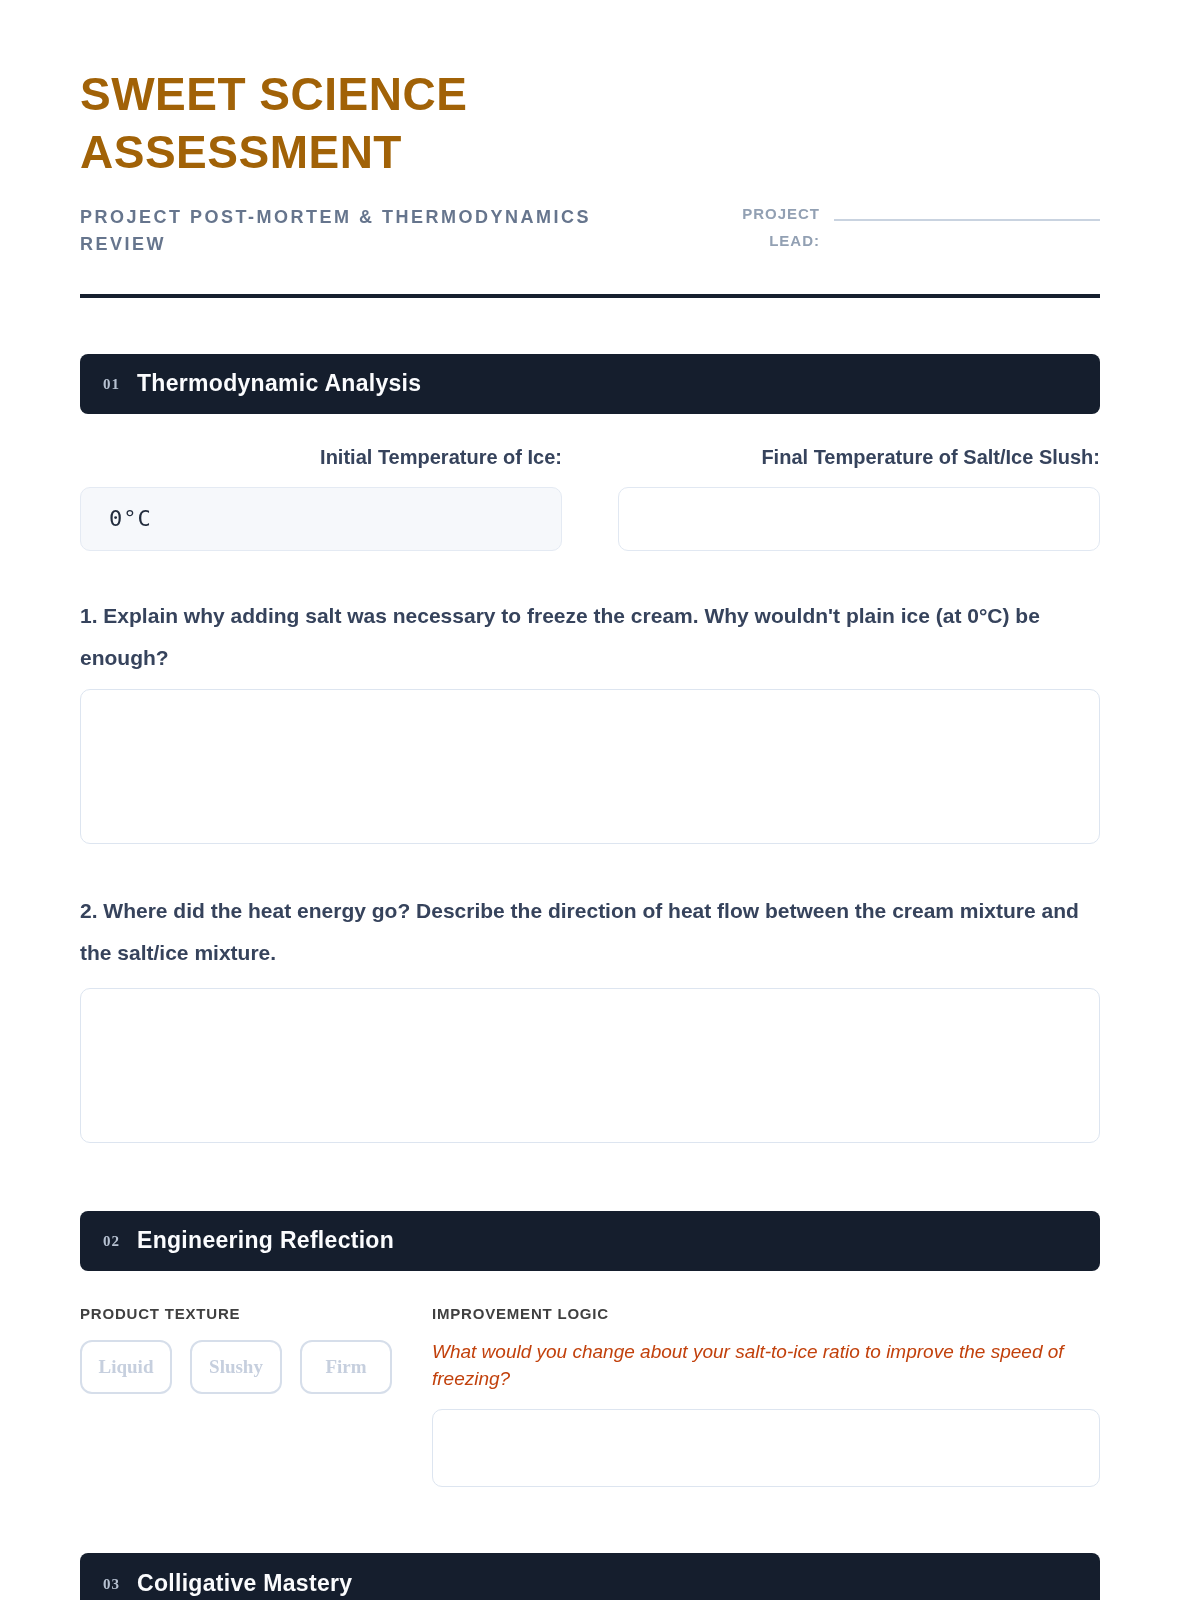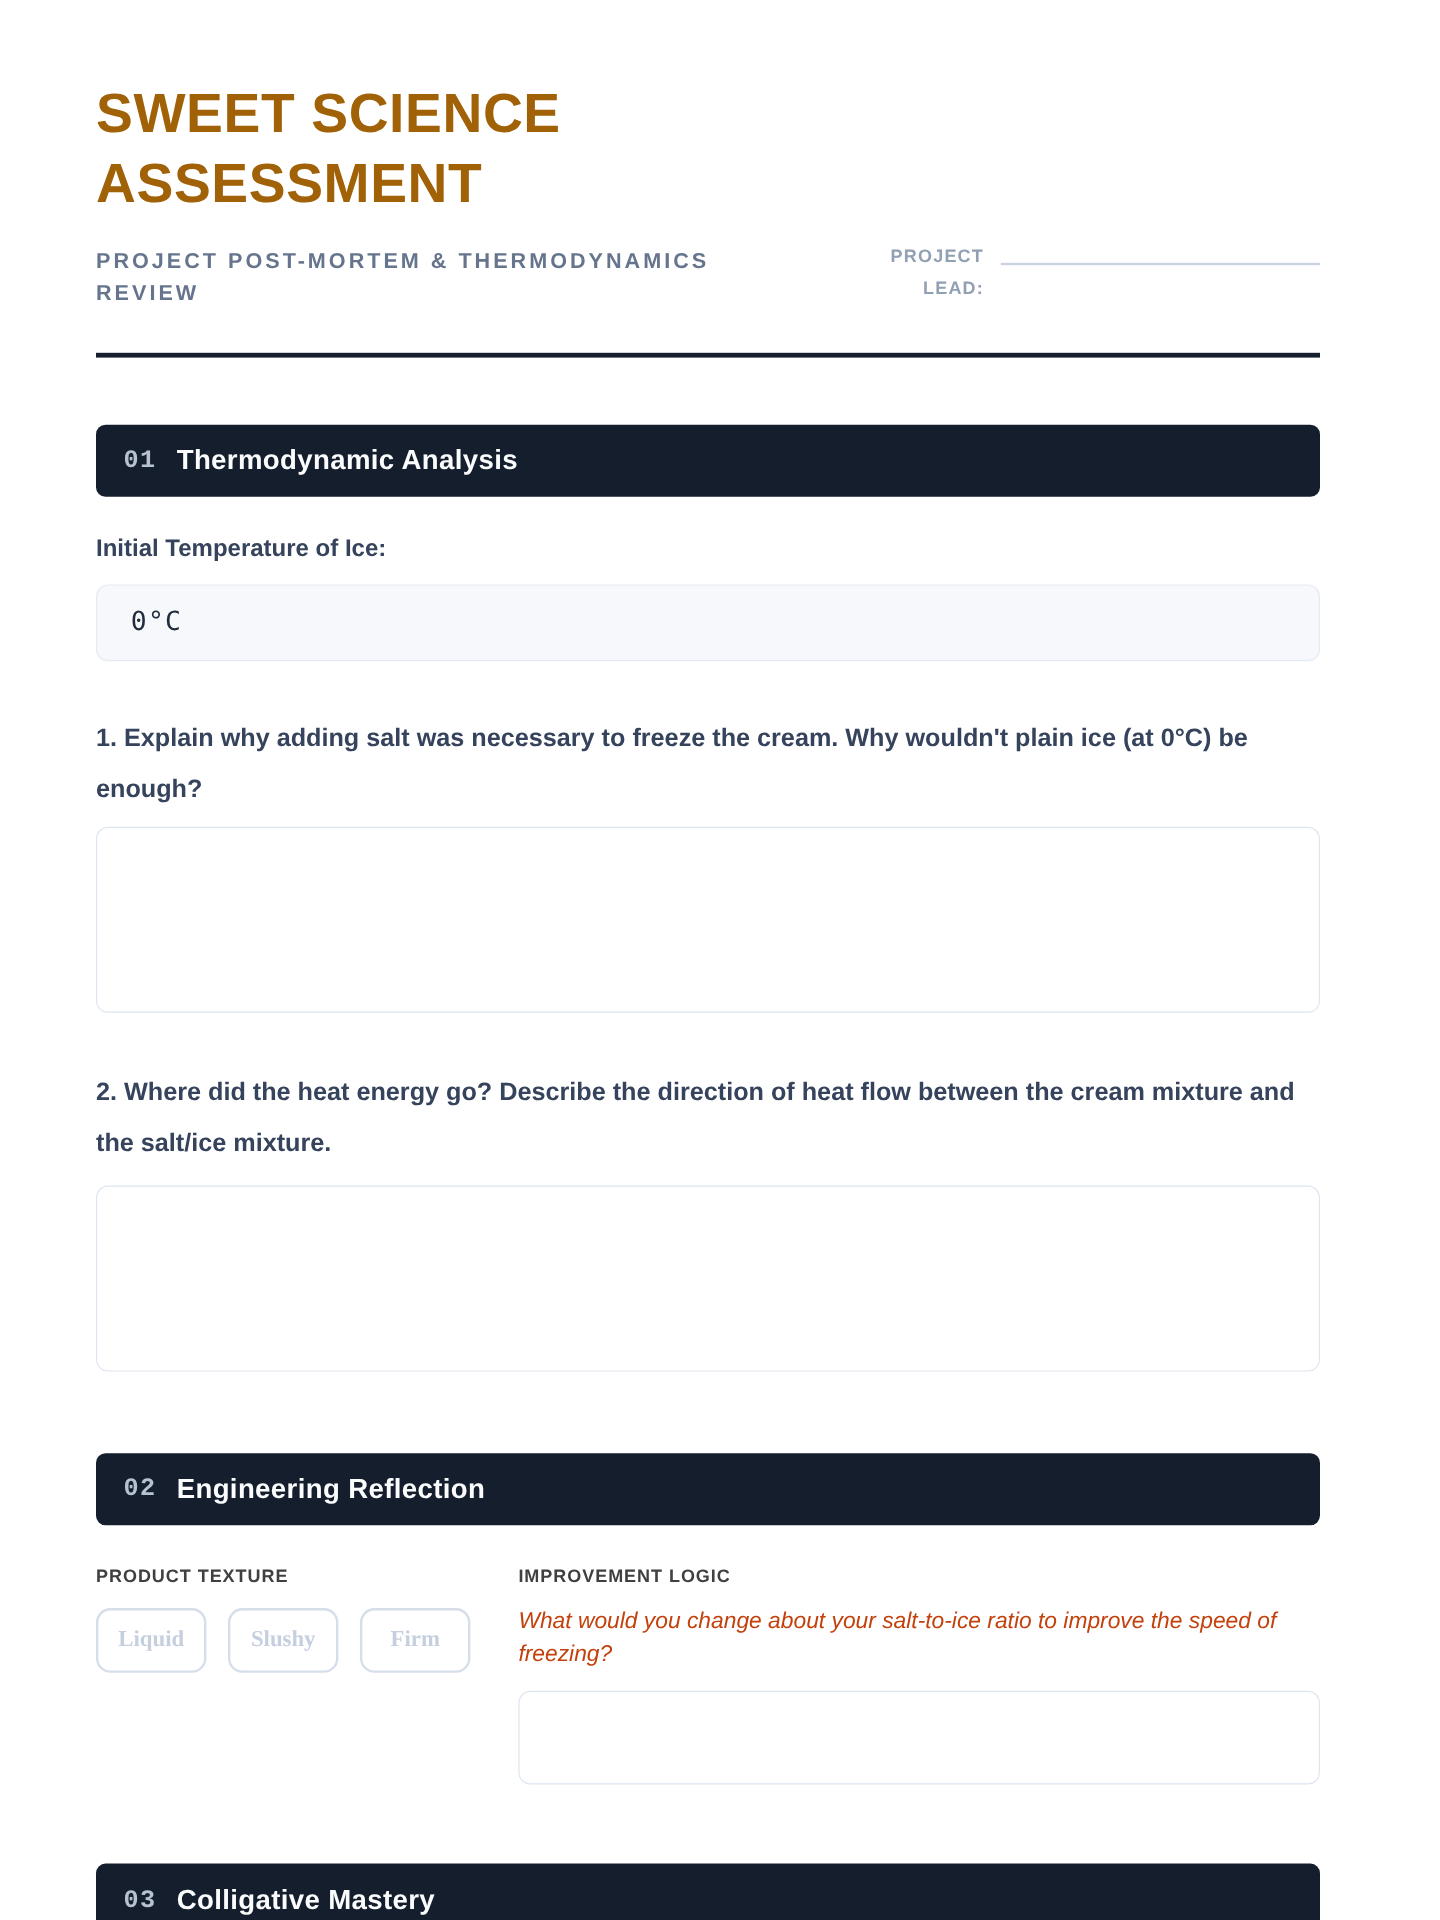--- a/index.html
+++ b/index.html
@@ -34,28 +34,28 @@
 
   
   .section-bar {
     height: 60px; background: #151E2D; border-radius: 8px;
     display: flex; align-items: center; gap: 17px; padding: 0 23px;
   }
   .section-bar.s1 { margin-top: 56px; }
   .section-bar.s2 { margin-top: 68px; }
   .section-bar.s3 { margin-top: 66px; }
   .sec-num {
-    font-family: Liberation Mono, monospace; font-size: 21px; font-weight: bold;
+    font-family: Liberation Serif, serif; font-size: 15px; font-weight: bold;
     color: #B6C1D1; letter-spacing: 1px; padding-top: 2px;
   }
   .sec-title { font-size: 23px; font-weight: bold; color: #FBFCFE; letter-spacing: 0.3px; }
 
   
   .temps { display: flex; gap: 56px; margin-top: 32px; }
-  .field { flex: 1; }
+  .field { flex: 1; text-align: right; }
   .field-label { font-size: 20px; font-weight: bold; color: #36435C; }
   .temp-input {
     margin-top: 18px; height: 64px; border-radius: 10px;
     border: 1px solid #E1E8F2; background: #ffffff;
     display: flex; align-items: center; padding: 0 28px;
     font-family: "DejaVu Sans Mono", monospace; font-size: 22px; color: #222C3D;
     letter-spacing: 1px;
   }
   .temp-input.filled { background: #F6F8FB; border-color: #E4EAF3; }
 
@@ -112,20 +112,24 @@
   <div class="section-bar s1">
     <span class="sec-num">01</span>
     <span class="sec-title">Thermodynamic Analysis</span>
   </div>
 
   <div class="temps">
     <div class="field">
       <div class="field-label">Initial Temperature of Ice:</div>
       <div class="temp-input filled">0°C</div>
     </div>
+    <div class="field">
+      <div class="field-label">Final Temperature of Salt/Ice Slush:</div>
+      <div class="temp-input"></div>
+    </div>
   </div>
 
   <div class="question q1">1. Explain why adding salt was necessary to freeze the cream. Why wouldn't plain ice (at 0°C) be enough?</div>
   <div class="answer-box tall"></div>
 
   <div class="question q2">2. Where did the heat energy go? Describe the direction of heat flow between the cream mixture and the salt/ice mixture.</div>
   <div class="answer-box tall second"></div>
 
   <div class="section-bar s2">
     <span class="sec-num">02</span>

